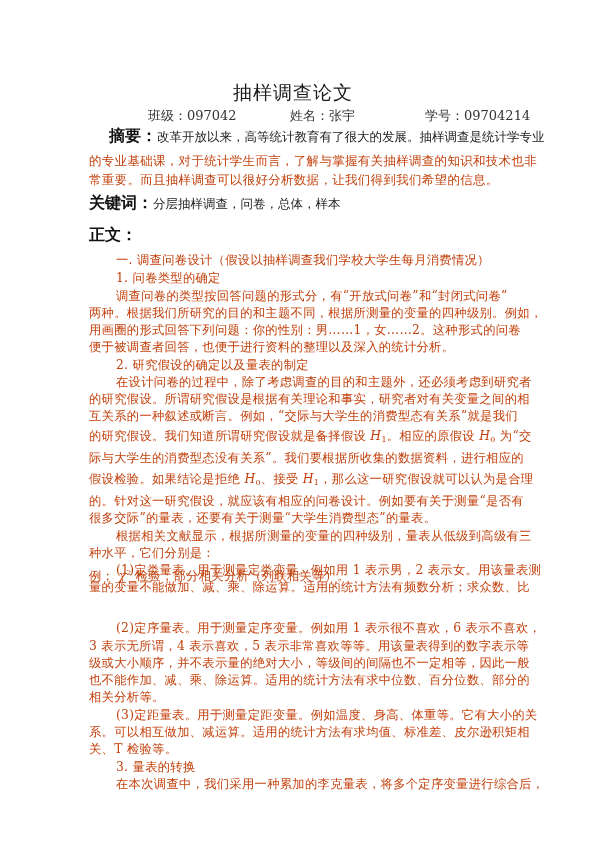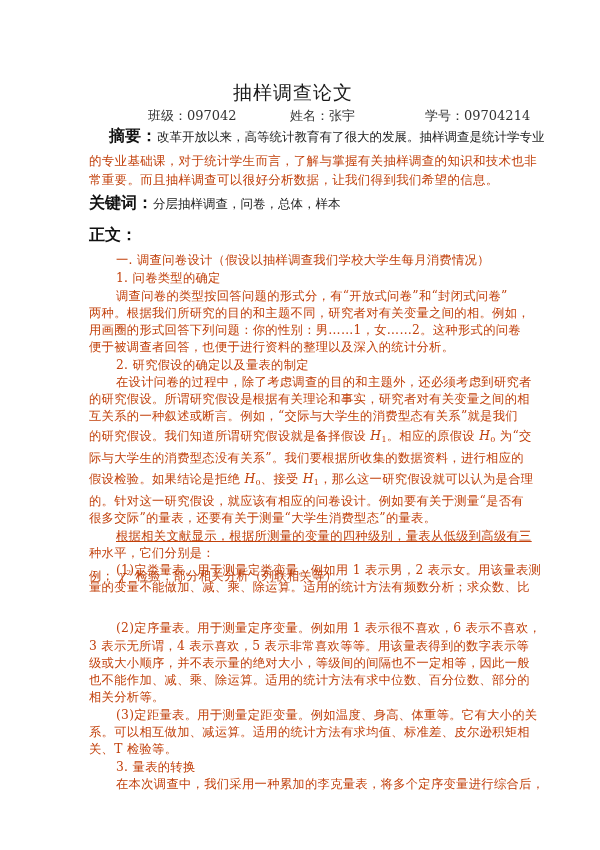--- a/index.html
+++ b/index.html
@@ -33,33 +33,33 @@
 <div class="abs" style="left:89px; top:193px;">
   <span class="h" style="font-size:16px">关键词：</span><span style="font-size:12.5px">分层抽样调查，问卷，总体，样本</span>
 </div>
 
 <div class="abs h" style="left:89px; top:225px; font-size:16px">正文：</div>
 
 <div id="body-block">
     <div class="abs body-line indent" style="top: 252px;">一. 调查问卷设计（假设以抽样调查我们学校大学生每月消费情况）</div>
     <div class="abs body-line indent" style="top: 270px;">1. 问卷类型的确定</div>
     <div class="abs body-line indent" style="top: 288px;">调查问卷的类型按回答问题的形式分，有“开放式问卷”和“封闭式问卷”</div>
-    <div class="abs body-line" style="top: 305px;">两种。根据我们所研究的目的和主题不同，研究者对有关变量之间的相。例如，</div>
+    <div class="abs body-line" style="top: 305px;">两种。根据我们所研究的目的和主题不同，根据所测量的变量的四种级别。例如，</div>
     <div class="abs body-line" style="top: 322px;">用画圈的形式回答下列问题：你的性别：男……1，女……2。这种形式的问卷</div>
     <div class="abs body-line" style="top: 339px;">便于被调查者回答，也便于进行资料的整理以及深入的统计分析。</div>
     <div class="abs body-line indent" style="top: 357px;">2. 研究假设的确定以及量表的制定</div>
     <div class="abs body-line indent" style="top: 374px;">在设计问卷的过程中，除了考虑调查的目的和主题外，还必须考虑到研究者</div>
     <div class="abs body-line" style="top: 391px;">的研究假设。所谓研究假设是根据有关理论和事实，研究者对有关变量之间的相</div>
     <div class="abs body-line" style="top: 408px;">互关系的一种叙述或断言。例如，“交际与大学生的消费型态有关系”就是我们</div>
     <div class="abs body-line" style="top: 428px;">的研究假设。我们知道所谓研究假设就是备择假设 <i>H</i><span class="sub">1</span>。相应的原假设 <i>H</i><span class="sub">0</span> 为“交</div>
     <div class="abs body-line" style="top: 450px;">际与大学生的消费型态没有关系”。我们要根据所收集的数据资料，进行相应的</div>
     <div class="abs body-line" style="top: 471px;">假设检验。如果结论是拒绝 <i>H</i><span class="sub">0</span>、接受 <i>H</i><span class="sub">1</span>，那么这一研究假设就可以认为是合理</div>
     <div class="abs body-line" style="top: 493px;">的。针对这一研究假设，就应该有相应的问卷设计。例如要有关于测量“是否有</div>
     <div class="abs body-line" style="top: 510px;">很多交际”的量表，还要有关于测量“大学生消费型态”的量表。</div>
-    <div class="abs body-line indent" style="top: 528px; text-decoration: underline;">根据相关文献显示，根据所测量的变量的四种级别，量表从低级到高级有三</div>
+    <div class="abs body-line indent" style="top: 528px;">根据相关文献显示，根据所测量的变量的四种级别，量表从低级到高级有三</div>
     <div class="abs body-line" style="top: 545px;">种水平，它们分别是：</div>
     <div class="abs body-line indent" style="top: 562px;">(1)定类量表。用于测量定类变量。例如用 1 表示男，2 表示女。用该量表测</div>
     <div class="abs body-line" style="top: 579px;">量的变量不能做加、减、乘、除运算。适用的统计方法有频数分析；求众数、比</div>
     <div class="abs body-line" style="top: 568px;">例； <i>χ</i><span class="sup">2</span> 检验；部分相关分析（列联相关等）。</div>
     <div class="abs body-line indent" style="top: 620px;">(2)定序量表。用于测量定序变量。例如用 1 表示很不喜欢，6 表示不喜欢，</div>
     <div class="abs body-line" style="top: 638px;">3 表示无所谓，4 表示喜欢，5 表示非常喜欢等等。用该量表得到的数字表示等</div>
     <div class="abs body-line" style="top: 655px;">级或大小顺序，并不表示量的绝对大小，等级间的间隔也不一定相等，因此一般</div>
     <div class="abs body-line" style="top: 672px;">也不能作加、减、乘、除运算。适用的统计方法有求中位数、百分位数、部分的</div>
     <div class="abs body-line" style="top: 689px;">相关分析等。</div>
     <div class="abs body-line indent" style="top: 707px;">(3)定距量表。用于测量定距变量。例如温度、身高、体重等。它有大小的关</div>

